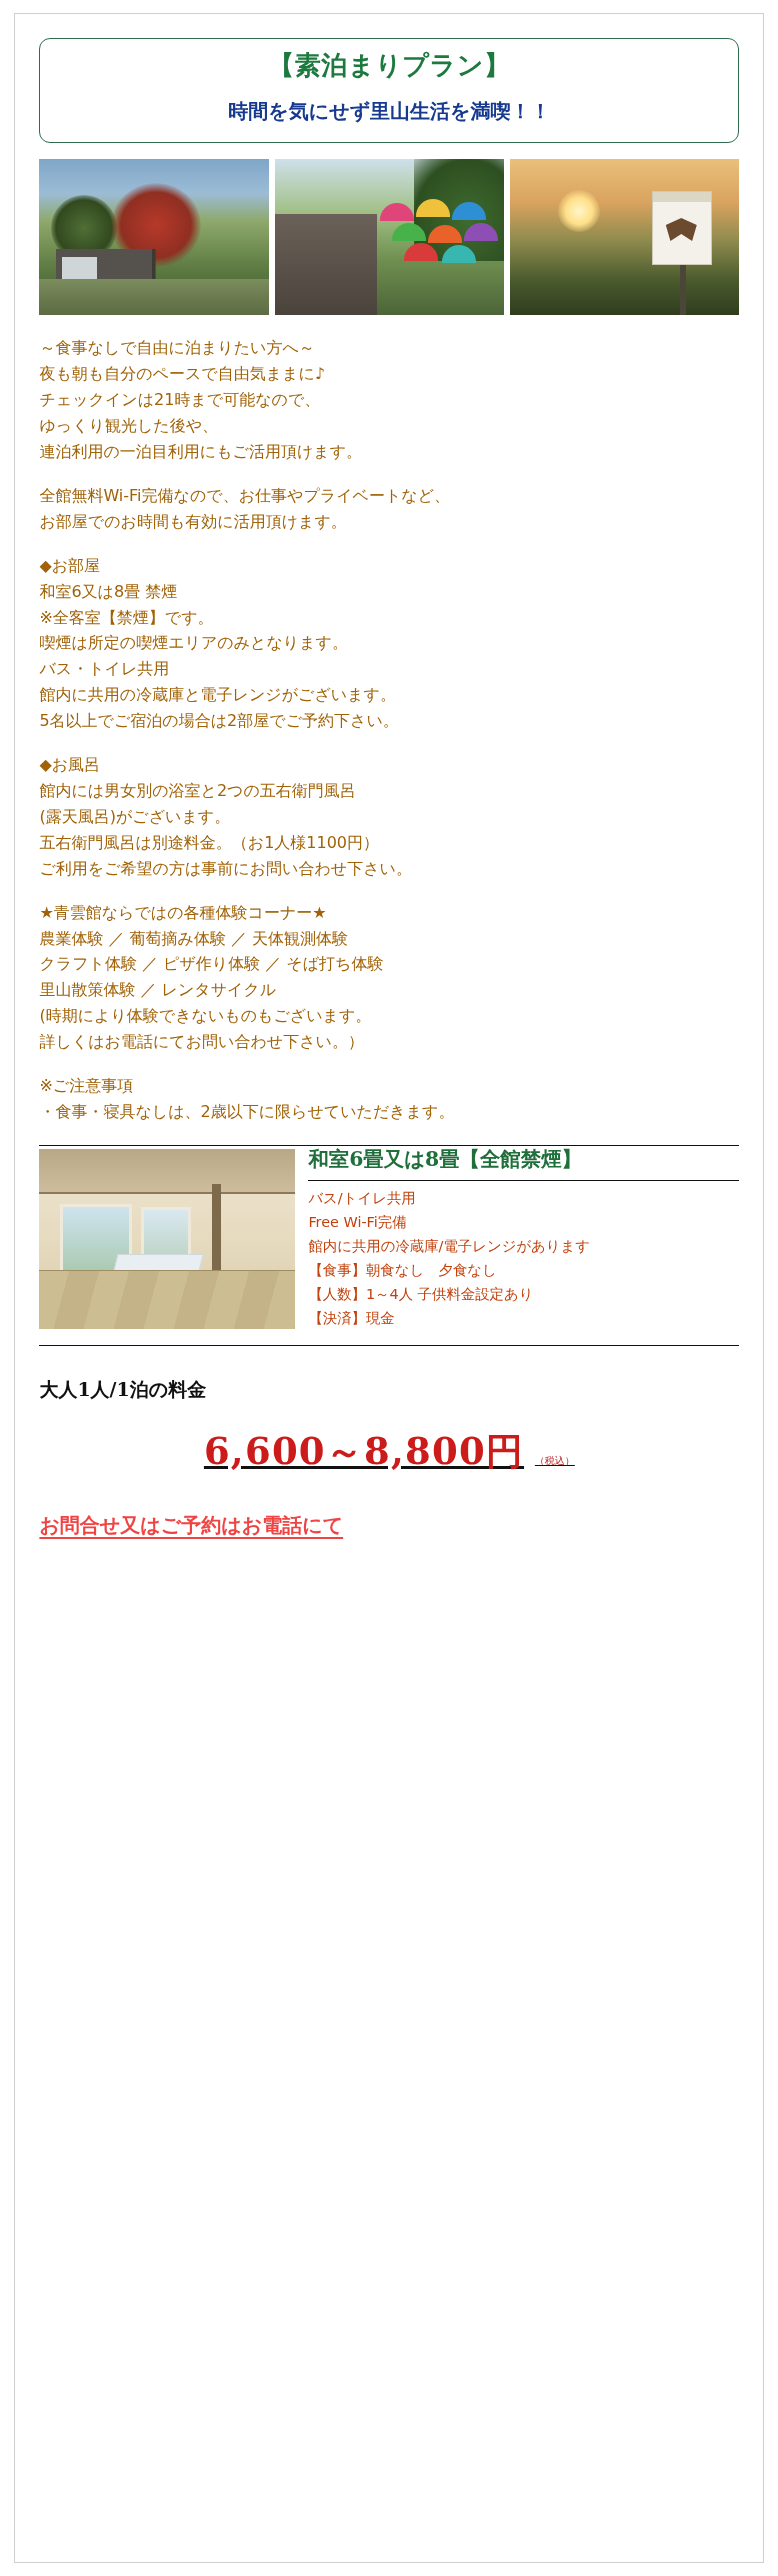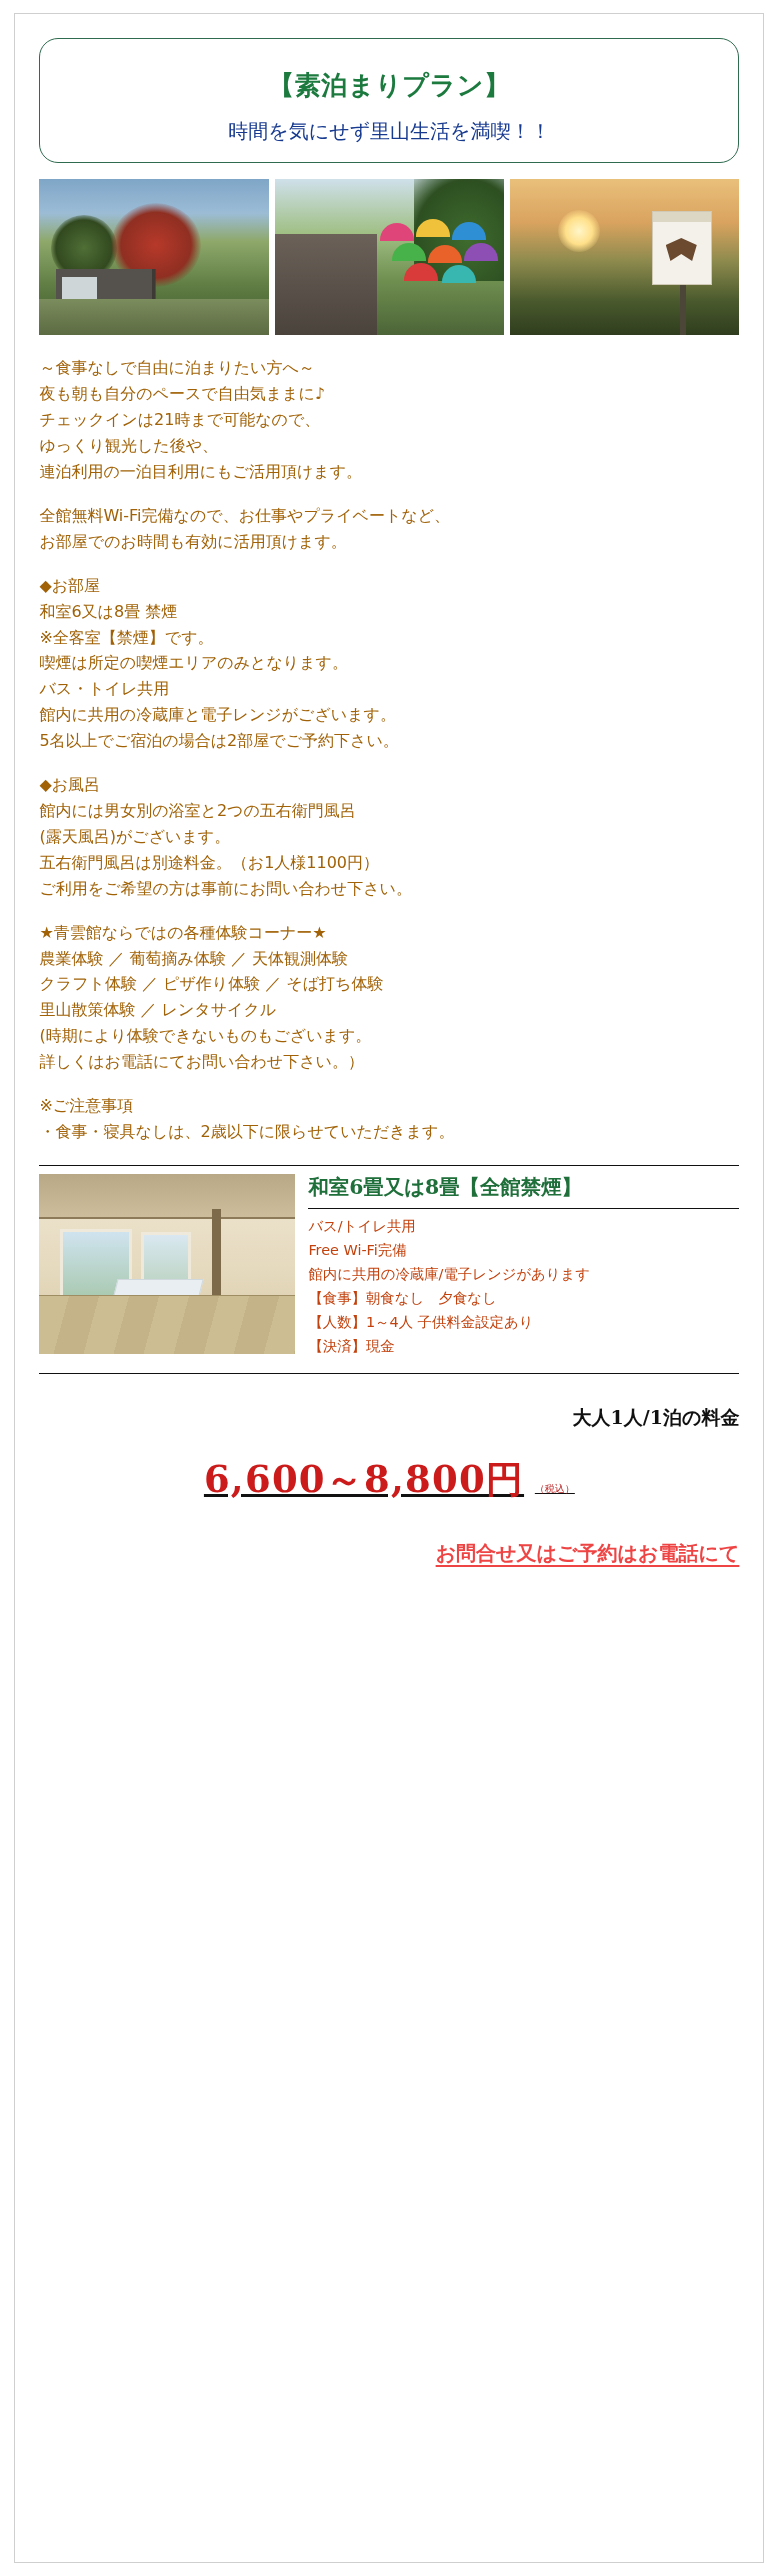--- a/index.html
+++ b/index.html
@@ -33,39 +33,39 @@
   .inner {
     position: absolute;
     left: 24px;
     top: 24px;
     right: 24px;
   }
 
   
   .title-box {
     border: 1.8px solid #2f6b4f;
-    border-radius: 19px;
-    padding: 30px 12px 18px 12px;
+    border-radius: 11px;
+    padding: 10px 12px 18px 12px;
     text-align: center;
     box-sizing: border-box;
     background: #ffffff;
   }
   .title-main {
     font-family: "DejaVu Sans", sans-serif;
     font-size: 26px;
     font-weight: bold;
     color: #1c7a3f;
     letter-spacing: 0.6px;
     line-height: 1.3;
   }
   .title-sub {
     margin-top: 15.6px;
     font-family: "DejaVu Serif", serif;
     font-size: 20px;
-    font-weight: normal;
+    font-weight: bold;
     color: #173a8f;
     line-height: 1.3;
   }
 
   
   .photo-strip {
     display: flex;
     gap: 5.4px;
     margin-top: 15.6px;
   }
@@ -195,23 +195,24 @@
   .body-text p:last-child { margin-bottom: 0; }
 
   
   .hr-thick {
     margin-top: 20.4px;
     border-top: 1.8px solid #111111;
   }
 
   
   .room-block {
-    margin-top: 8px;
+    margin-top: 0;
     display: flex;
     gap: 13px;
+    align-items: center;
   }
   .room-photo {
     width: 256px;
     height: 180px;
     flex: 0 0 256px;
     position: relative;
     overflow: hidden;
     background: linear-gradient(to bottom, #efe7d3 0%, #e5d9bd 55%, #d8c9a6 100%);
   }
   .room-photo .ceiling {
@@ -280,21 +281,21 @@
   .room-lines div { margin: 0 0 2.4px 0; }
 
   .hr-thin {
     margin-top: 13px;
     border-top: 1.8px solid #111111;
   }
 
   
   .price-section {
     margin-top: 31px;
-    text-align: right;
+    text-align: left;
   }
   .price-label {
     font-family: "DejaVu Serif", serif;
     font-size: 19px;
     font-weight: bold;
     color: #111111;
   }
   .price-row {
     margin-top: 24px;
     display: flex;

